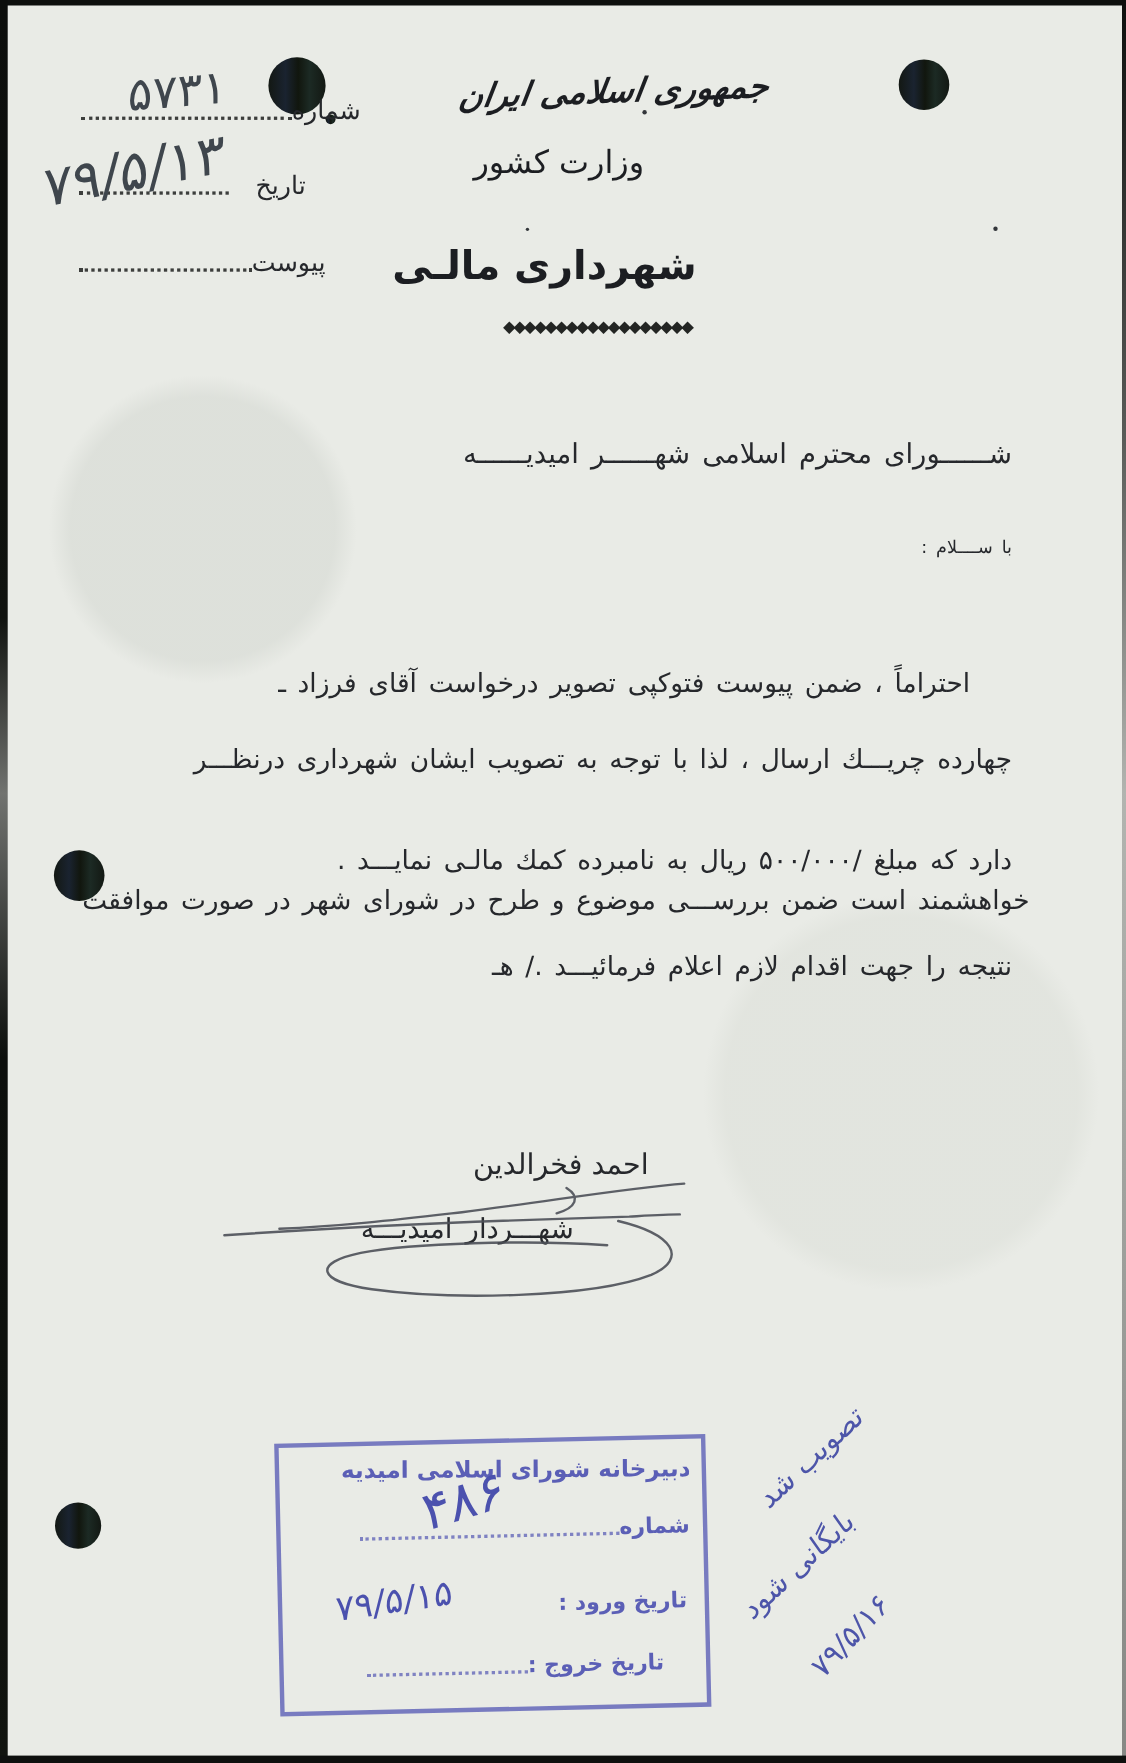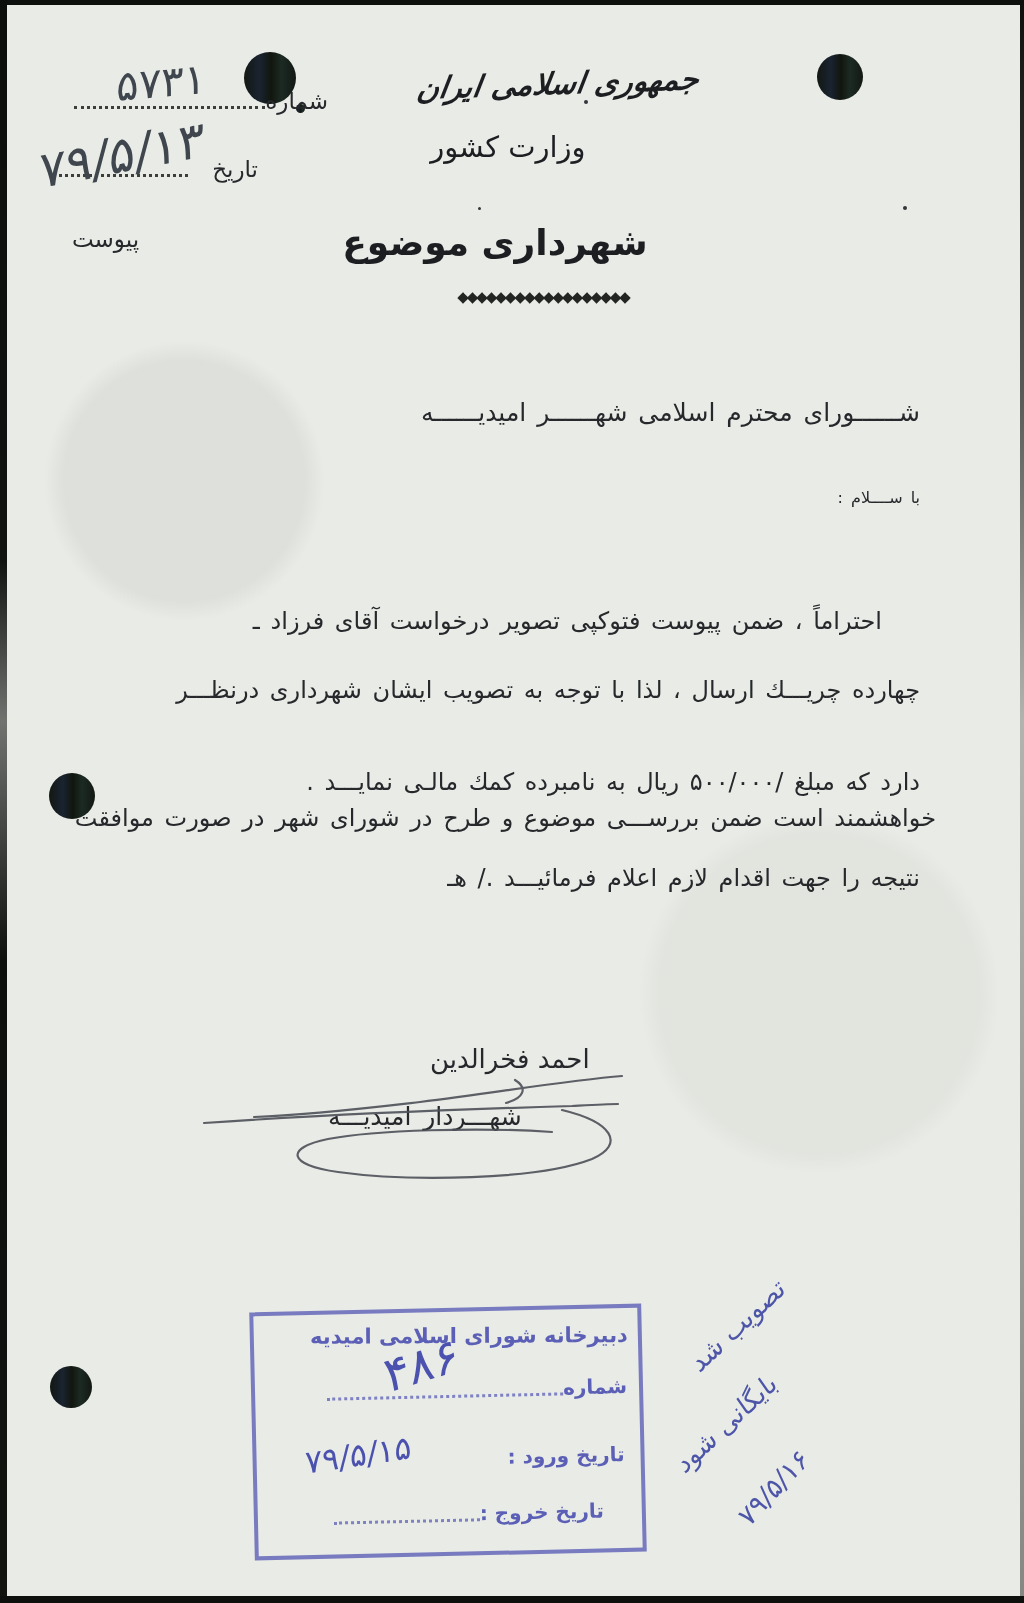--- a/index.html
+++ b/index.html
@@ -98,32 +98,32 @@
   <div class="punch" style="left:296px;top:104px;width:9px;height:9px;"></div>
   <div class="punch" style="left:817px;top:54px;width:46px;height:46px;"></div>
   <div class="punch" style="left:49px;top:773px;width:46px;height:46px;"></div>
   <div class="punch" style="left:50px;top:1366px;width:42px;height:42px;"></div>
   <div class="speck" style="left:584px;top:100px;width:4px;height:4px;"></div>
   <div class="speck" style="left:903px;top:206px;width:4px;height:4px;"></div>
   <div class="speck" style="left:478px;top:207px;width:3px;height:3px;"></div>
 
   <div class="hdr hdr-brand">جمهوری اسلامی ایران</div>
   <div class="hdr hdr-ministry">وزارت کشور</div>
-  <div class="hdr hdr-office">شهرداری موضوع</div>
+  <div class="hdr hdr-office">شهرداری مالـی</div>
   <div class="hdr hdr-divider">◆◆◆◆◆◆◆◆◆◆◆◆◆◆◆◆◆◆</div>
 
   <div class="meta-row" style="top:88px;right:694px;width:256px;">
     <span class="meta-label">شماره</span>
     <span class="meta-dots"></span>
   </div>
-  <div class="meta-row" style="top:156px;right:764px;width:208px;gap:24px;">
+  <div class="meta-row" style="top:156px;right:744px;width:208px;gap:24px;">
     <span class="meta-label">تاریخ</span>
     <span class="meta-dots"></span>
   </div>
-  <div class="meta-row" style="top:226px;right:726px;width:226px;flex-direction:column;">
+  <div class="meta-row" style="top:226px;right:726px;width:226px;">
     <span class="meta-label">پیوست</span>
     <span class="meta-dots"></span>
   </div>
   <div class="hand hw-number">۵۷۳۱</div>
   <div class="hand hw-date">۷۹/۵/۱۳</div>
 
   <div class="line recipient">شــــــورای محترم اسلامی شهــــــر امیدیــــــه</div>
   <div class="line salutation">با ســــلام :</div>
   <div class="line b1">احتراماً ،  ضمن پیوست فتوکپی تصویر درخواست آقای فرزاد ـ</div>
   <div class="line b2">چهارده چریـــك ارسال ،  لذا با توجه به تصویب ایشان شهرداری درنظـــر</div>

